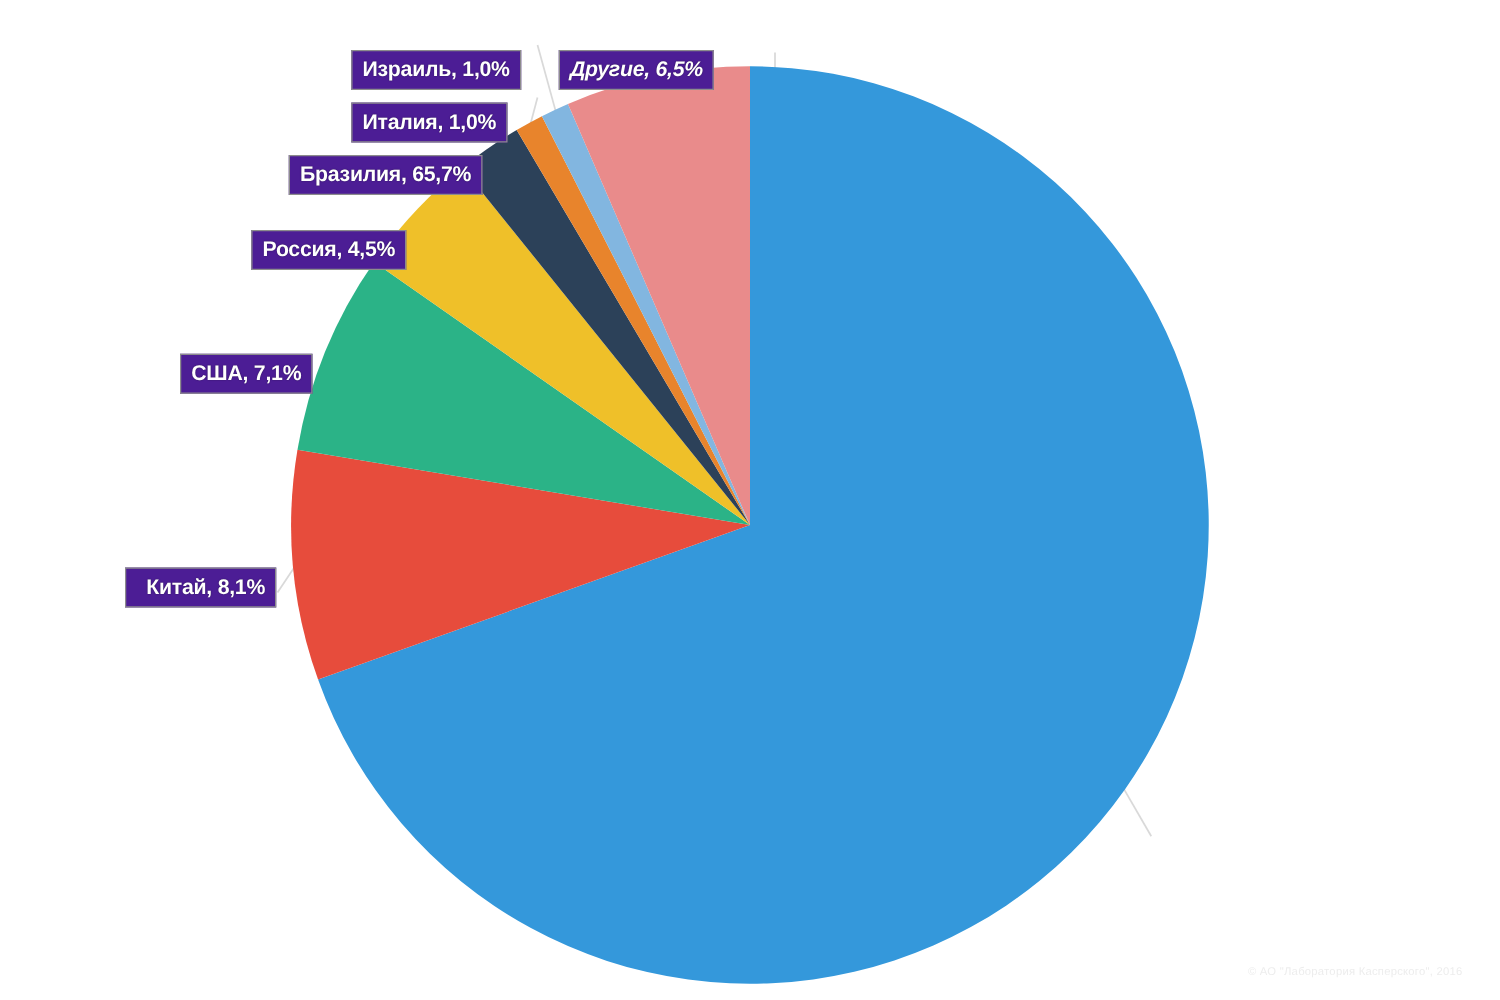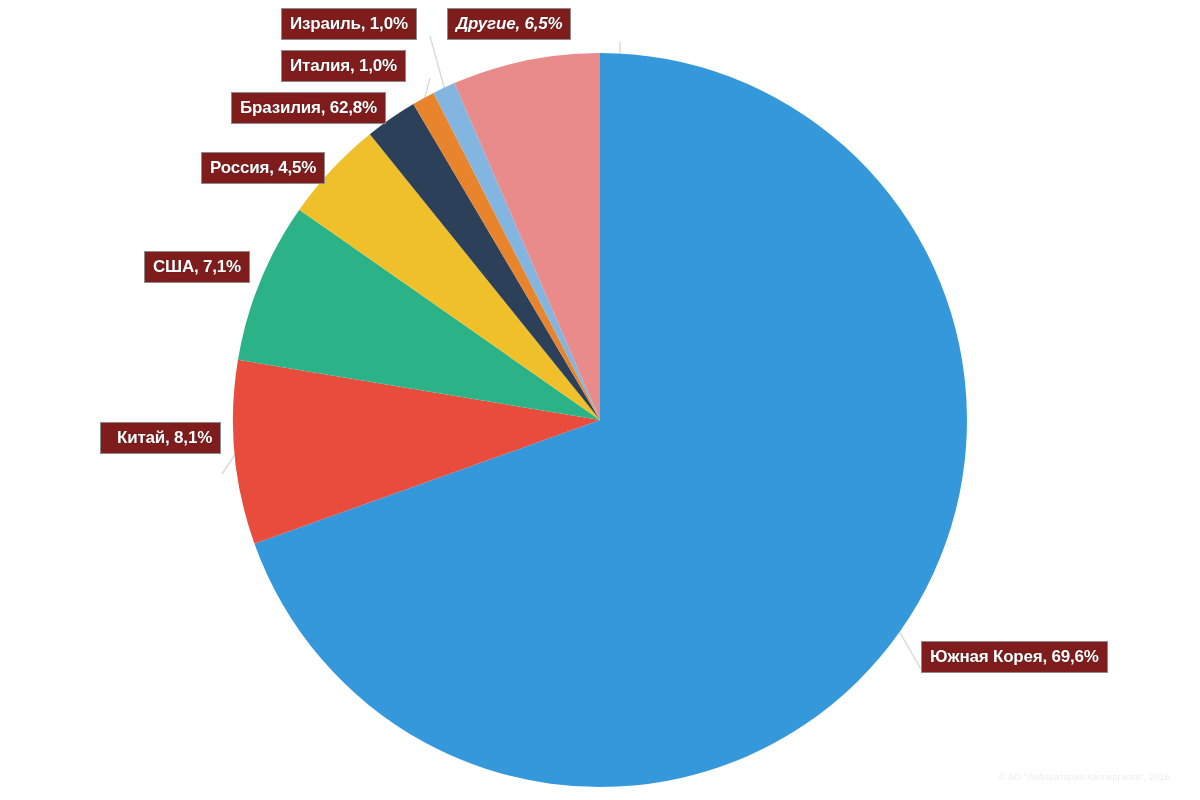--- a/index.html
+++ b/index.html
@@ -22,31 +22,32 @@
     position: absolute;
     left: 0;
     top: 0;
     width: 1200px;
     height: 800px;
     display: block;
   }
   .callout {
     position: absolute;
     box-sizing: border-box;
-    background: #7f1d1d;
+    background: #4c1d95;
     color: #ffffff;
     font-family: "Liberation Sans", sans-serif;
     font-weight: bold;
     font-size: 17px;
     line-height: 1;
     letter-spacing: -0.2px;
     padding: 6px 8px 7px 8px;
     border: 1px solid #8c8c8c;
     white-space: nowrap;
     text-shadow: 0 0 1px rgba(0,0,0,0.6);
+    margin-top: 32px;
   }
   #copyright {
     position: absolute;
     right: 30px;
     top: 772px;
     font-family: "Liberation Sans", sans-serif;
     font-size: 9px;
     color: #ededed;
     white-space: nowrap;
     letter-spacing: 0.2px;
@@ -79,25 +80,24 @@
         <path d="M 600 420 L 454.38 83.12 A 367 367 0 0 1 600.00 53.00 Z" fill="#e98b8b"></path>
       </g>
   </svg>
 
   <div class="callout" style="left:281px; top:8px;">Израиль, 1,0%</div>
 
   <div class="callout" style="left:447px; top:8px;font-style:italic;">Другие, 6,5%</div>
 
   <div class="callout" style="left:281px; top:50px;">Италия, 1,0%</div>
 
-  <div class="callout" style="left:231px; top:92px;">Бразилия, 62,8%</div>
+  <div class="callout" style="left:231px; top:92px;">Бразилия, 65,7%</div>
 
   <div class="callout" style="left:201px; top:152px;">Россия, 4,5%</div>
 
   <div class="callout" style="left:144px; top:251px;text-align:center;">США, 7,1%</div>
 
   <div class="callout" style="left:100px; top:422px;padding-left:16px;">Китай, 8,1%</div>
 
-  <div class="callout" style="left:921px; top:641px;">Южная Корея, 69,6%</div>
 
   <div id="copyright">© АО "Лаборатория Касперского", 2016</div>
 
 </div>
 
 </body></html>

